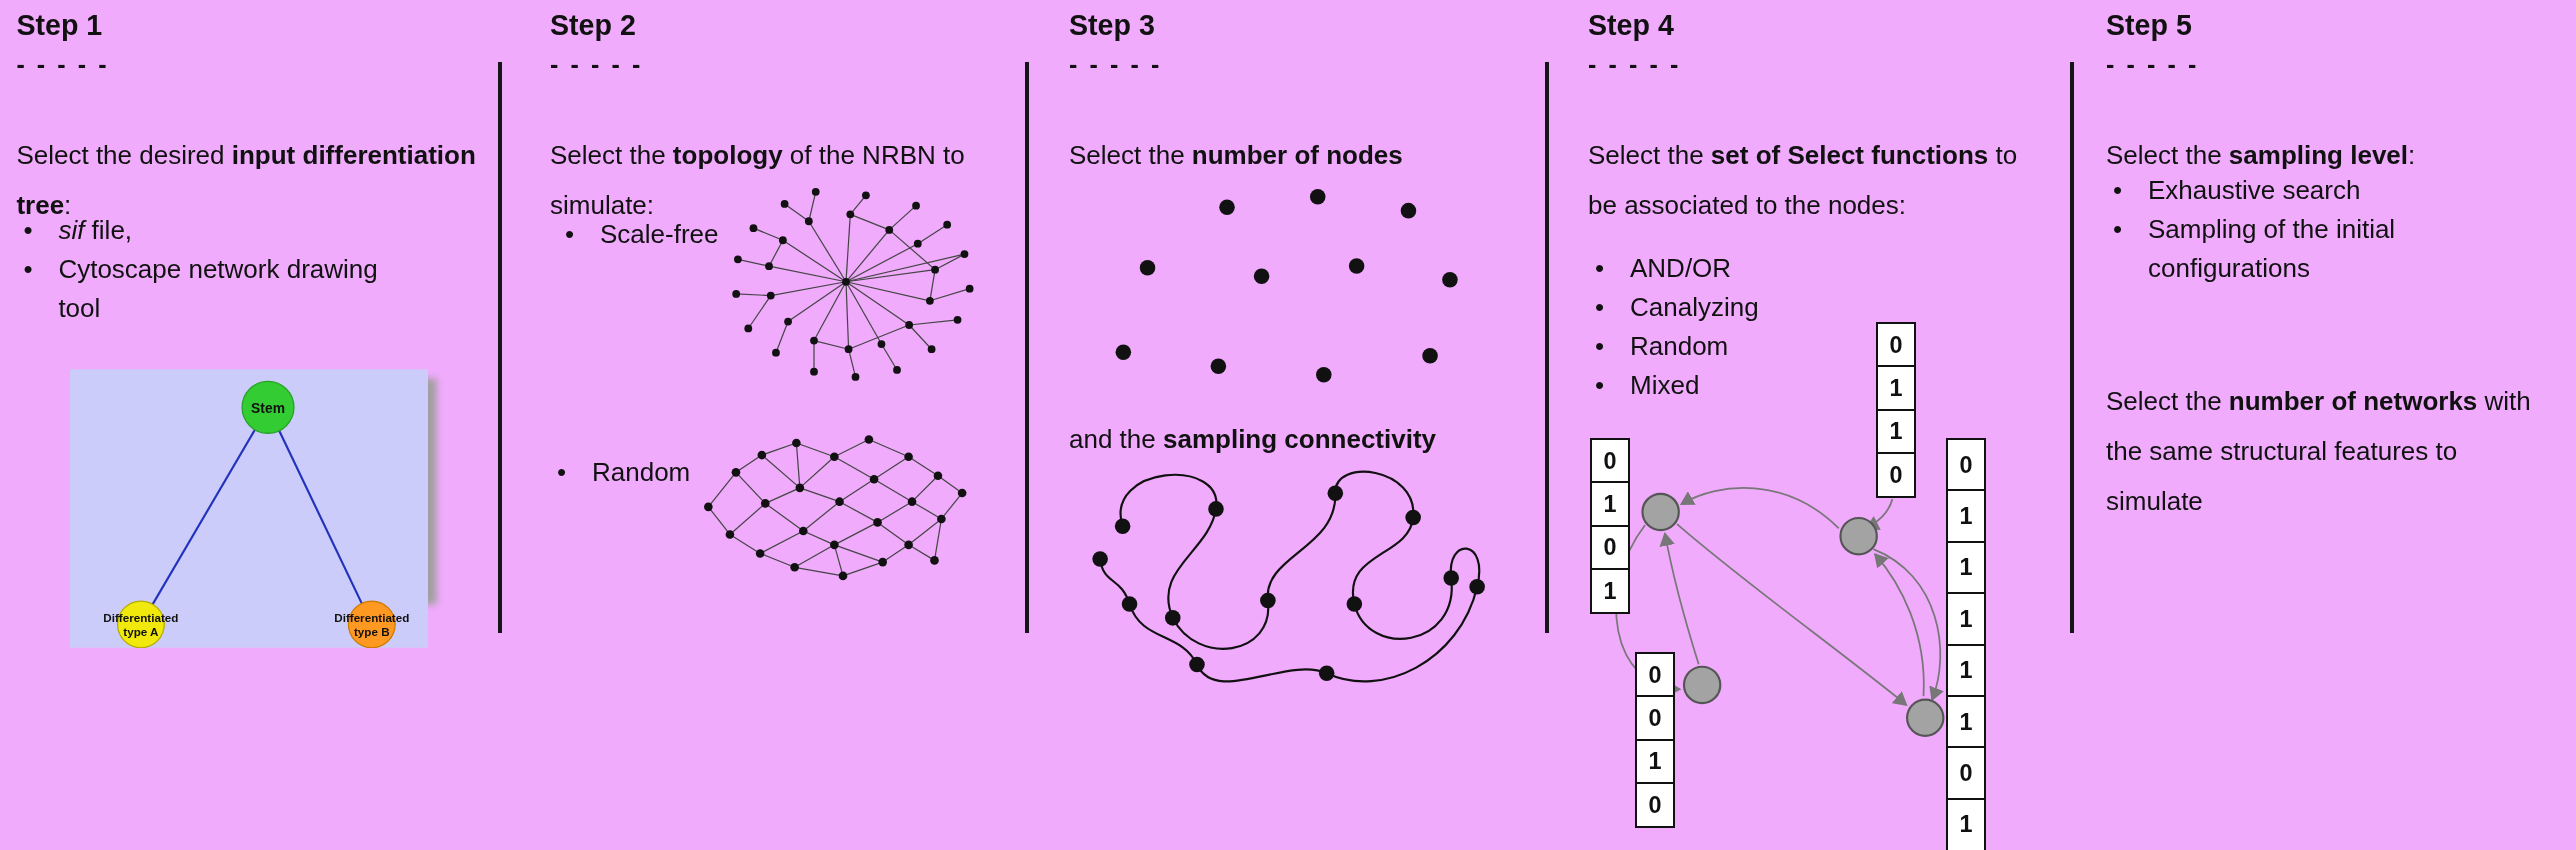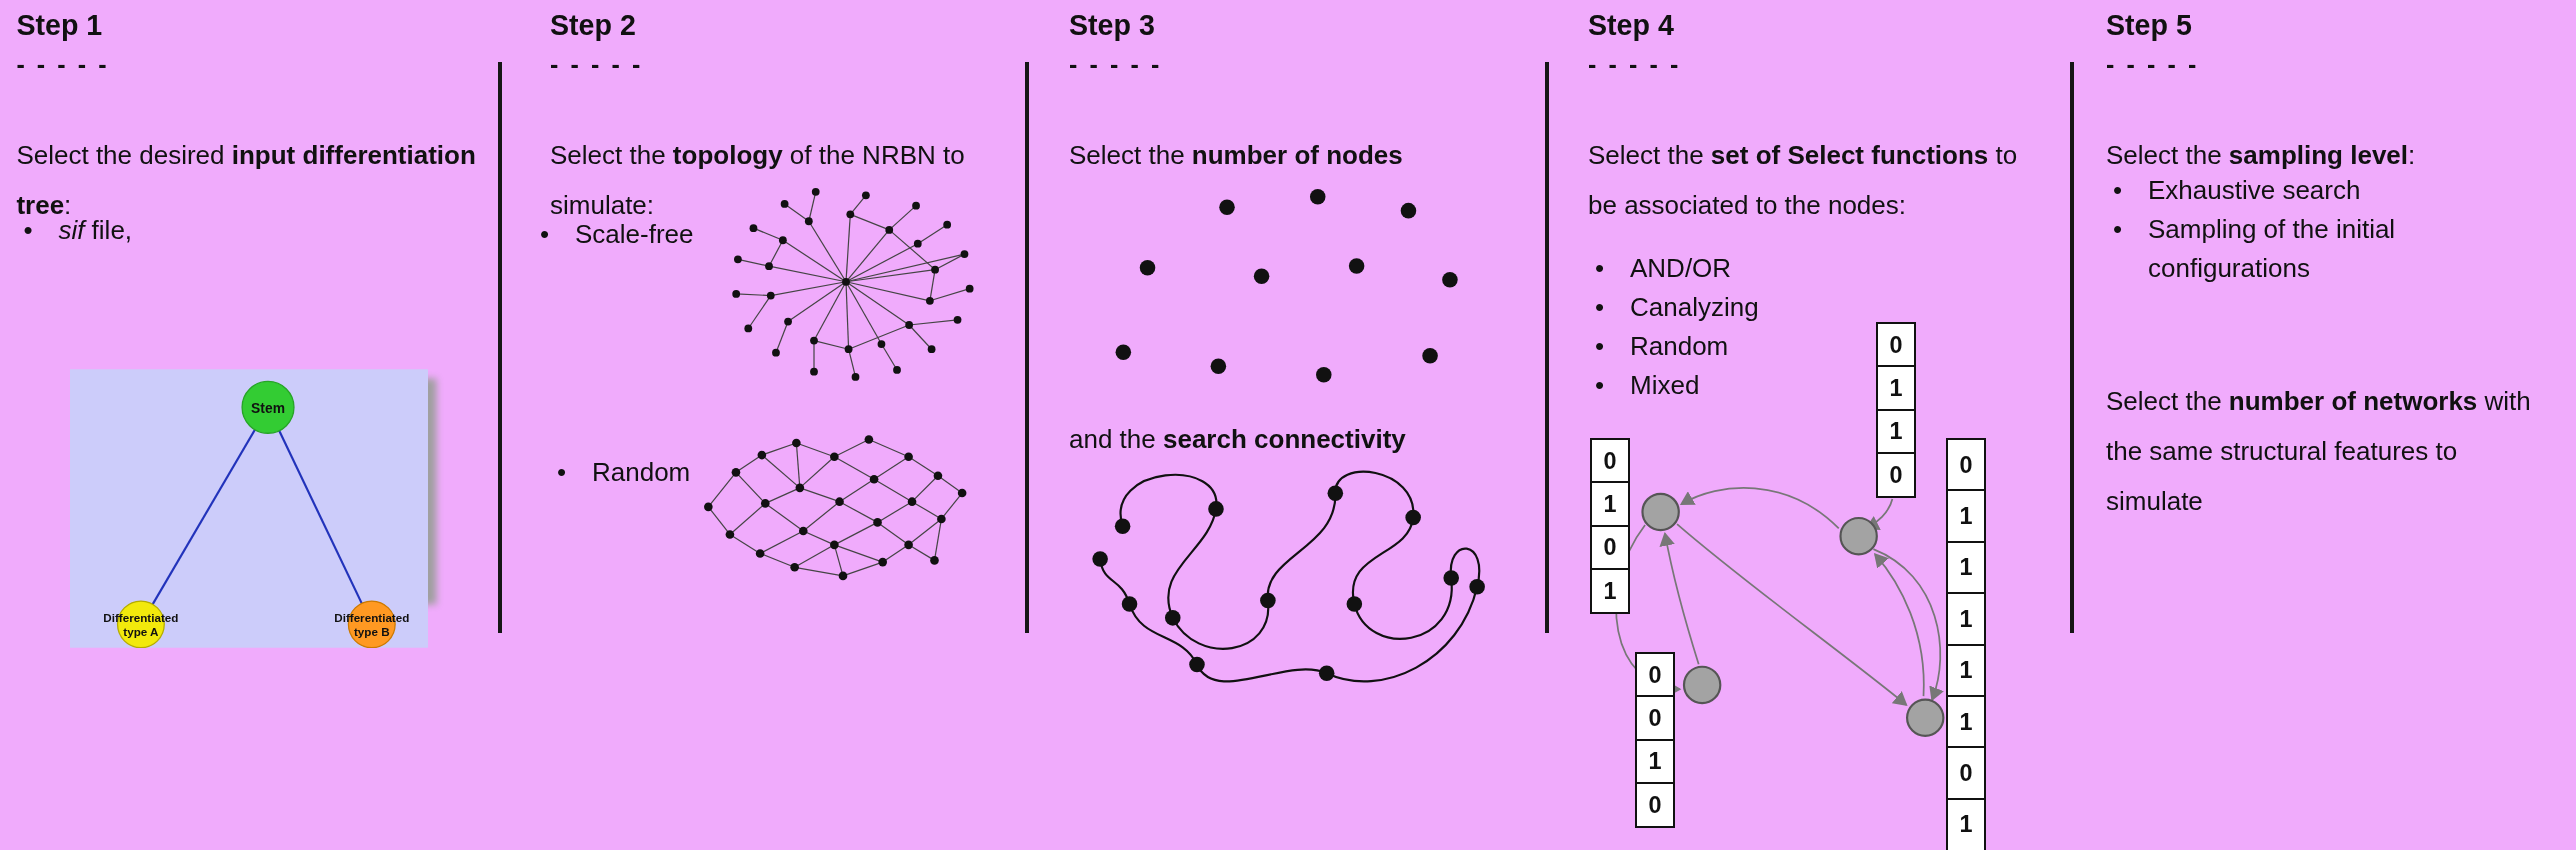--- a/index.html
+++ b/index.html
@@ -28,20 +28,21 @@
 </head>
 <body>
 
 <div id="page">
 
   <div class="abs step-title" style="left:16.4px;top:8.7px">Step 1</div>
   <div class="abs dashes" style="left:16.4px;top:50px">- - - - -</div>
   <div class="abs body-text" style="left:16.4px;top:130px;width:472px"><span>Select the desired </span><b>input differentiation tree</b><span>:</span></div>
   <div class="abs bullets" style="left:16.4px;top:211px;width:363px">
     <div class="bullet"><i>sif</i><span> file,</span></div>
+    <div class="bullet"><span>Cytoscape network drawing tool</span></div>
   </div>
 
   <div class="abs tree-box" style="left:70px;top:369px;width:358px;height:227px">
     <svg width="358" height="279" viewBox="0 0 414 322">
       <rect x="0" y="0" width="414" height="322" fill="#ccccfa"></rect>
       <line x1="229" y1="44" x2="82" y2="295" stroke-width="2.5" stroke="#2233bb"></line>
       <line x1="229" y1="44" x2="349" y2="295" stroke-width="2.5" stroke="#2233bb"></line>
       <circle cx="229" cy="44" r="30" stroke="#27a427" stroke-width="1.5" fill="#33cc33"></circle>
       <text x="229" y="50" text-anchor="middle" font-size="16" font-weight="bold">Stem</text>
       <circle cx="82" cy="295" r="27" stroke="#b5ac00" stroke-width="1.5" fill="#f2e90c"></circle>
@@ -51,21 +52,21 @@
       <text x="349" y="292" text-anchor="middle" font-size="13.5" font-weight="bold">Differentiated</text>
       <text x="349" y="308" text-anchor="middle" font-size="13.5" font-weight="bold">type B</text>
     </svg>
   </div>
 
   <div class="abs divider" style="left:498px;top:62px;height:571px"></div>
 
   <div class="abs step-title" style="left:550px;top:8.7px">Step 2</div>
   <div class="abs dashes" style="left:550px;top:50px">- - - - -</div>
   <div class="abs body-text" style="left:550px;top:130px;width:441px"><span>Select the </span><b>topology</b><span> of the NRBN to simulate:</span></div>
-  <div class="abs bullets bullet" style="left:533px;top:215px;width:260px"><span>Scale-free</span></div>
+  <div class="abs bullets bullet" style="left:558px;top:215px;width:260px"><span>Scale-free</span></div>
   <svg id="sf-net" class="abs" style="left:703px;top:178px" width="286" height="211" viewBox="0 0 330 244">
       <line x1="165" y1="120" x2="170" y2="42" stroke="#444" stroke-width="1.4"></line>
       <line x1="165" y1="120" x2="215" y2="60" stroke="#444" stroke-width="1.4"></line>
       <line x1="165" y1="120" x2="248" y2="76" stroke="#444" stroke-width="1.4"></line>
       <line x1="165" y1="120" x2="268" y2="106" stroke="#444" stroke-width="1.4"></line>
       <line x1="165" y1="120" x2="262" y2="142" stroke="#444" stroke-width="1.4"></line>
       <line x1="165" y1="120" x2="238" y2="170" stroke="#444" stroke-width="1.4"></line>
       <line x1="165" y1="120" x2="206" y2="192" stroke="#444" stroke-width="1.4"></line>
       <line x1="165" y1="120" x2="168" y2="198" stroke="#444" stroke-width="1.4"></line>
       <line x1="165" y1="120" x2="128" y2="188" stroke="#444" stroke-width="1.4"></line>
@@ -217,21 +218,21 @@
         <circle cx="190" cy="108" r="9"></circle>
         <circle cx="300" cy="96" r="9"></circle>
       <circle cx="408" cy="112" r="9"></circle>
         <circle cx="30" cy="196" r="9"></circle>
         <circle cx="140" cy="212" r="9"></circle>
       <circle cx="262" cy="222" r="9"></circle>
         <circle cx="385" cy="200" r="9"></circle>
     </g>
   </svg>
 
-  <div class="abs body-text" style="left:1069px;top:414px;width:467px"><span>and the </span><b>search connectivity</b></div>
+  <div class="abs body-text" style="left:1069px;top:414px;width:467px"><span>and the </span><b>sampling connectivity</b></div>
 
   <svg class="abs" style="left:1069px;top:455px" width="441" height="260" viewBox="0 0 510 300">
     <g stroke="#111" stroke-width="2.5" fill="none">
       <path d="M62,82 C40,12 180,2 170,62 C162,112 96,132 120,188"></path>
       <path d="M120,188 C148,244 238,232 230,168 C224,116 310,108 308,44"></path>
       <path d="M308,44 C306,2 404,14 398,72 C393,118 316,112 330,172"></path>
       <path d="M330,172 C346,236 452,222 442,142 C436,94 486,96 472,152"></path>
       <path d="M472,152 C452,238 362,282 298,252 C252,232 170,290 148,242"></path>
       <path d="M148,242 C130,204 84,216 70,172 C60,140 40,150 36,120"></path>
     </g>

